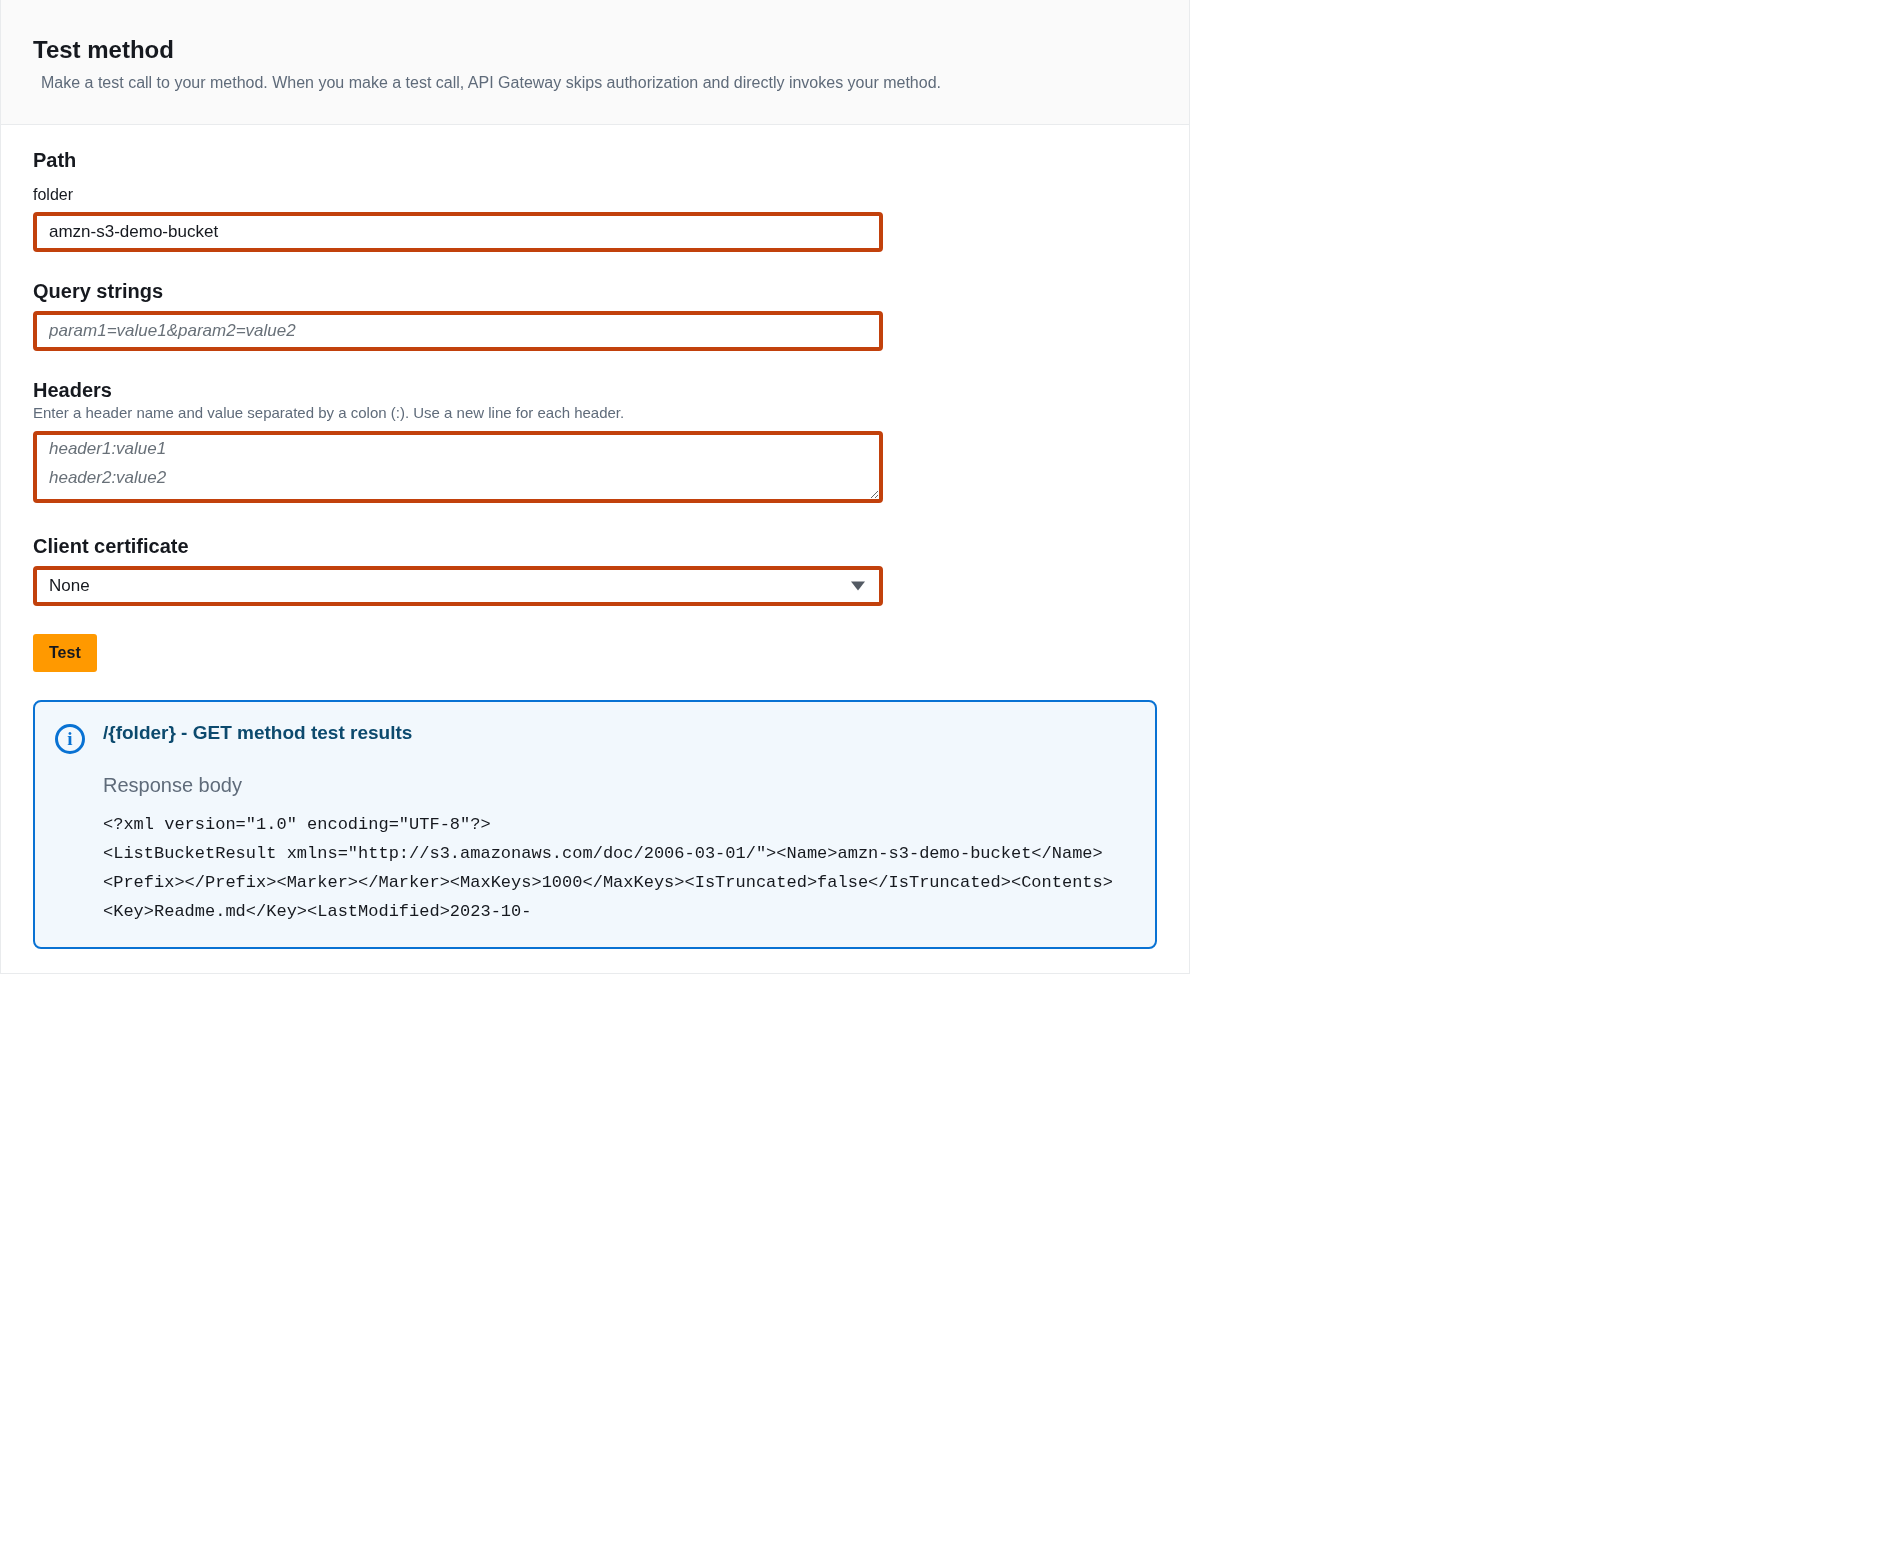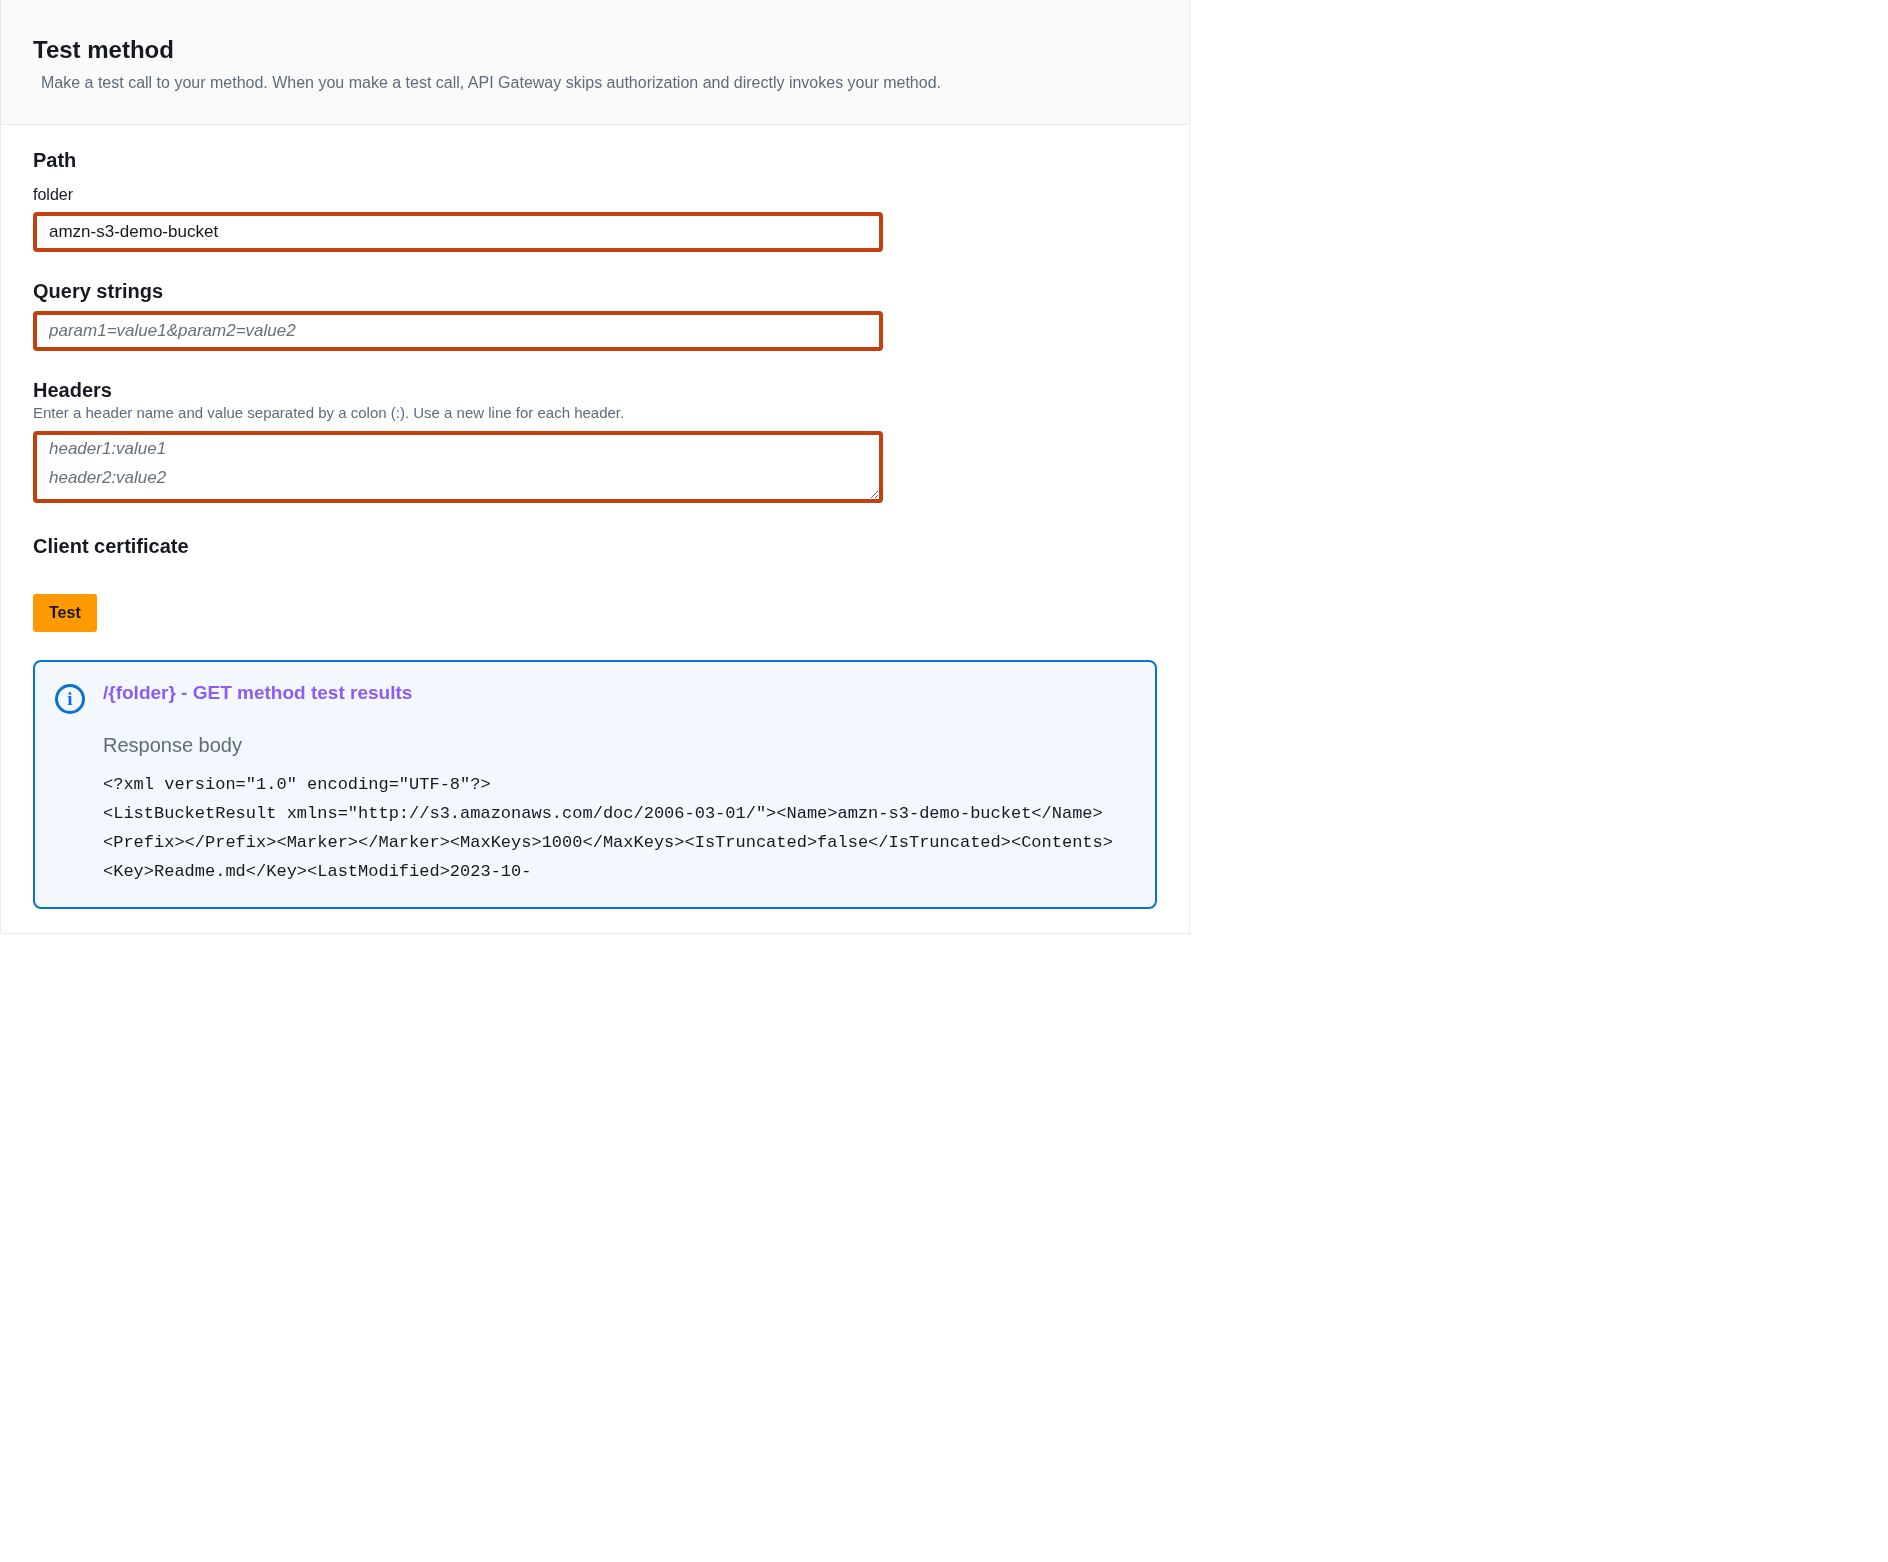--- a/index.html
+++ b/index.html
@@ -137,21 +137,21 @@
     justify-content: center;
     color: #0972d3;
     font-weight: 700;
     font-family: Georgia, serif;
     font-size: 19px;
   }
   .result-content { flex: 1; }
   .result-title {
     font-size: 19px;
     font-weight: 700;
-    color: #8b5cf6;
+    color: #0c4a6e;
     margin: 0 0 6px 0;
   }
   .result-grid {
     display: flex;
     margin-top: 4px;
   }
   .result-col {
     flex: 1;
     padding-right: 20px;
   }
@@ -205,20 +205,24 @@
 
     <div class="section-gap">
       <h2 class="section-heading tight">Headers</h2>
       <p class="help-text">Enter a header name and value separated by a colon (:). Use a new line for each header.</p>
       <textarea class="textarea-input" placeholder="header1:value1
 header2:value2" style=""></textarea>
     </div>
 
     <div class="section-gap">
       <h2 class="section-heading" style="margin-bottom:8px;">Client certificate</h2>
+      <div class="select-wrapper">
+        <span class="select-value">None</span>
+        <span class="caret"></span>
+      </div>
     </div>
 
     <button class="test-button">Test</button>
 
     <div class="result-box">
       <div class="info-icon">
         <div class="info-circle">i</div>
       </div>
       <div class="result-content">
         <p class="result-title">/{folder} - GET method test results</p>

